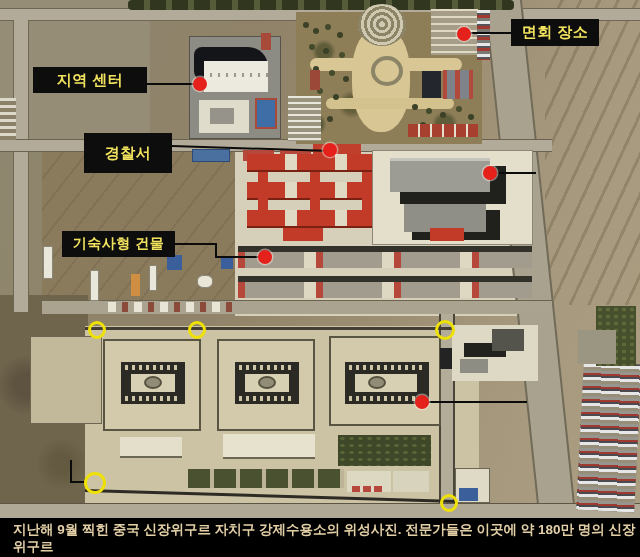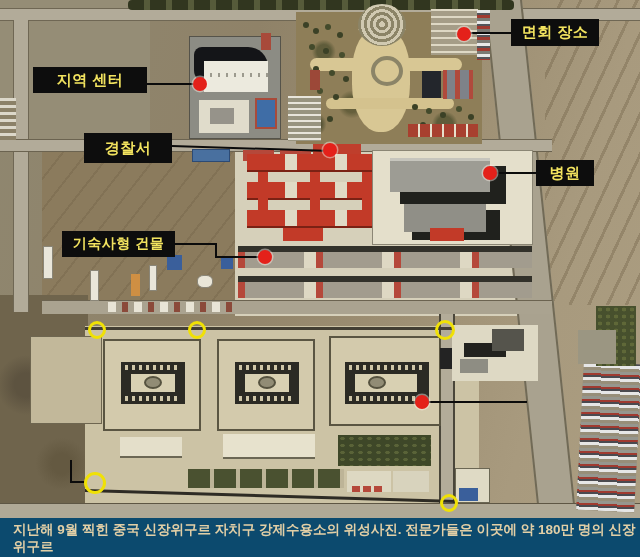--- a/index.html
+++ b/index.html
@@ -164,21 +164,21 @@
        background-image:repeating-linear-gradient(0deg,#e6e6e6 0 3px,#4a4a50 3px 5px,#a03a30 5px 7px,#96968e 7px 10px,transparent 10px 13px);}
   .trees-right{left:596px;top:306px;width:40px;height:60px;background:#47502d;
        background-image:radial-gradient(#5f6838 2px,transparent 2.5px);background-size:8px 7px;}
   .gray-pad{left:578px;top:330px;width:38px;height:34px;background:#9b9682;}
 
   
   .label{background:#0d0d0d;color:#f2e35f;font-weight:bold;font-size:15px;letter-spacing:.5px;
        display:flex;align-items:center;justify-content:center;z-index:30;}
   .lb-rc{left:33px;top:67px;width:114px;height:26px;}
   .lb-visit{left:511px;top:19px;width:88px;height:27px;}
-  .lb-police{left:84px;top:133px;width:88px;height:30px;}
+  .lb-police{left:84px;top:133px;width:88px;height:40px;}
   .lb-hosp{left:536px;top:160px;width:58px;height:26px;}
   .lb-dorm{left:62px;top:231px;width:113px;height:26px;font-size:14px;text-align:right;}
   .lb-det{left:527px;top:390px;width:92px;height:26px;}
   .lb-watch{left:33px;top:434px;width:72px;height:26px;}
   .aline{background:#0b0b0b;z-index:25;}
   .ln-rc{left:147px;top:83px;width:46px;height:2px;}
   .ln-visit{left:470px;top:32px;width:41px;height:2px;}
   .ln-police{left:172px;top:145px;width:152px;height:2px;transform:rotate(1.8deg);transform-origin:left center;}
   .ln-hosp{left:497px;top:172px;width:39px;height:2px;}
   .ln-dorm-h1{left:175px;top:243px;width:42px;height:2px;}
@@ -196,21 +196,21 @@
   .dot-dorm{left:258px;top:250px;}
   .dot-det{left:415px;top:395px;}
   .ring{border:3px solid #f0e105;border-radius:50%;z-index:28;}
   .ring-1{left:88px;top:321px;width:18px;height:18px;}
   .ring-2{left:188px;top:321px;width:18px;height:18px;}
   .ring-3{left:435px;top:320px;width:20px;height:20px;}
   .ring-4{left:84px;top:472px;width:22px;height:22px;}
   .ring-5{left:440px;top:494px;width:18px;height:18px;}
 
   
-  .caption{left:0;top:518px;width:640px;height:39px;background:#0c4a6e;color:#e2cfa6;
+  .caption{left:0;top:518px;width:640px;height:39px;background:#000000;color:#e2cfa6;
        font-weight:bold;font-size:13.5px;line-height:17px;padding:3px 0 0 13px;z-index:40;}
   .cap-line{display:block;position:static !important;}
 </style>
 </head>
 <body>
 
 <div id="stage">
 
   <div class="sat"></div>
   <div class="patch-tl"></div>
@@ -356,21 +356,20 @@
 
   <div class="ring ring-1"></div>
   <div class="ring ring-2"></div>
   <div class="ring ring-3"></div>
   <div class="ring ring-4"></div>
   <div class="ring ring-5"></div>
 
   <div class="label lb-visit">면회 장소</div>
   <div class="label lb-rc">지역 센터</div>
   <div class="label lb-police">경찰서</div>
-  <div class="label lb-hosp">병원</div>
   <div class="label lb-dorm">기숙사형 건물</div>
 
   <div class="caption">
     <span class="cap-line">지난해 9월 찍힌 중국 신장위구르 자치구 강제수용소의 위성사진. 전문가들은 이곳에 약 180만 명의 신장위구르</span>
     <span class="cap-line"><span>시민들이 현재 구금 상태이거나 구금 이후 풀려났다고 보고 있다.</span></span>
   </div>
 
 </div>
 
 </body></html>

